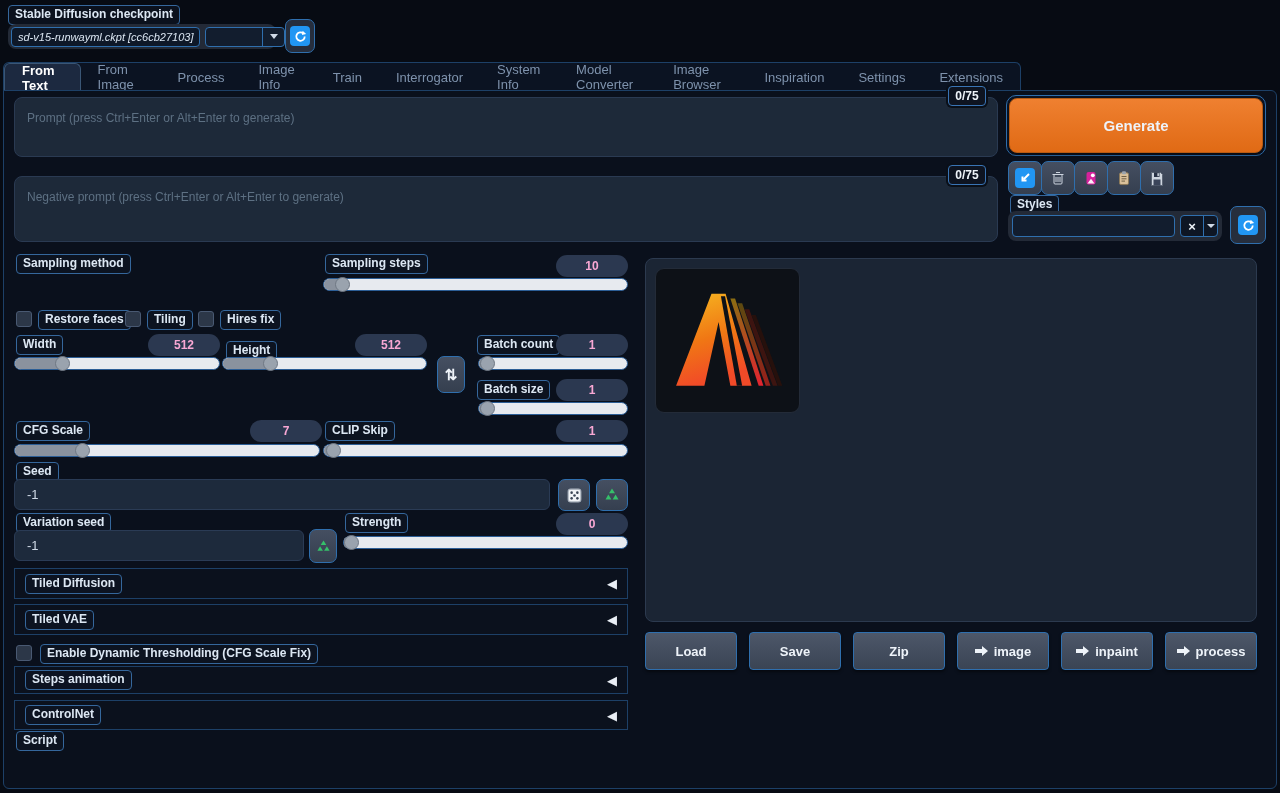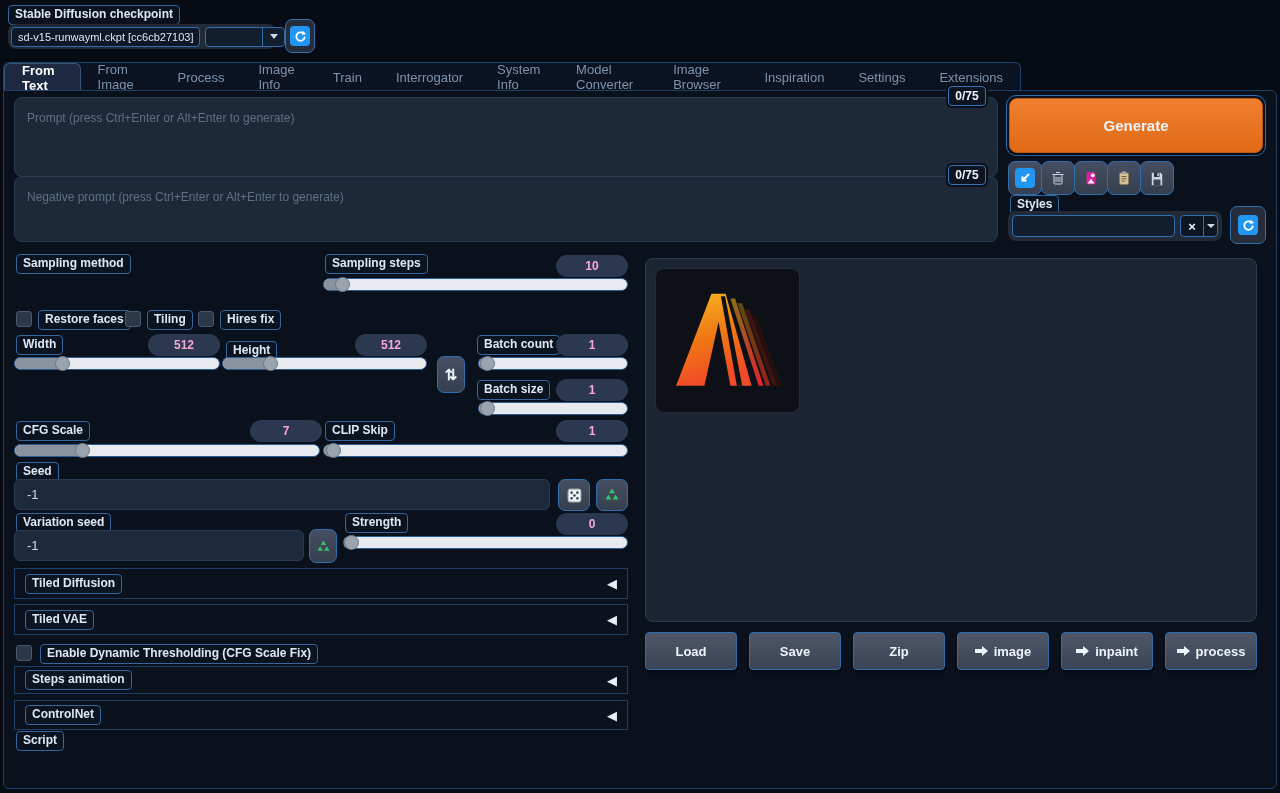--- a/index.html
+++ b/index.html
@@ -90,21 +90,21 @@
   svg { display:block; }
 </style>
 </head>
 <body>
 
 <div class="app">
 
   <span class="chip" style="position:absolute;left:8px;top:5px;">Stable Diffusion checkpoint</span>
 
   <div class="ddwrap" style="left:8px;top:24px;width:268px;height:25px;padding:2px 3px;">
-    <div style="height:20px;border:1px solid #2f6fae;border-radius:4px;background:#0e1828;display:flex;align-items:center;padding:0 6px;">
+    <div style="height:20px;border:1px solid #2f6fae;border-radius:4px;background:#0e1828;display:flex;align-items:center;padding:0 6px;font-style:italic;">
       <span style="font-size:11px;color:#dce7f3;white-space:nowrap;">sd-v15-runwayml.ckpt [cc6cb27103]</span>
     </div>
     <div class="ddbox" style="width:80px;flex:none;height:20px;">
       <div class="dd-caret">
           <span class="caret"></span>
         </div>
     </div>
   </div>
 
   <div class="iconbtn" style="left:285px;top:19px;width:30px;height:34px;background:#262e3d;">
@@ -151,21 +151,21 @@
         <span>Settings</span>
       </div>
     <div class="tab">
         <span>Extensions</span>
       </div>
   </div>
 
   <div class="mainframe"></div>
 
   <div class="counter" style="left:948px;top:86px;">0/75</div>
-  <div class="textarea-box" style="left:14px;top:97px;width:984px;height:80px;">
+  <div class="textarea-box" style="left:14px;top:97px;width:984px;height:60px;">
     <span class="ph">Prompt (press Ctrl+Enter or Alt+Enter to generate)</span>
   </div>
 
   <div class="counter" style="left:948px;top:165px;">0/75</div>
   <div class="textarea-box" style="left:14px;top:176px;width:984px;height:66px;">
     <span class="ph">Negative prompt (press Ctrl+Enter or Alt+Enter to generate)</span>
   </div>
 
   <div style="position:absolute;left:1006px;top:95px;width:260px;height:61px;border:1px solid #2f6fae;border-radius:10px;background:#0c1322;padding:2px;">
     <button class="btn" style="width:100%;height:100%;background:linear-gradient(#ef8030,#e06a15);border:1px solid #b85a12;border-radius:8px;font-size:15px;">Generate</button>

